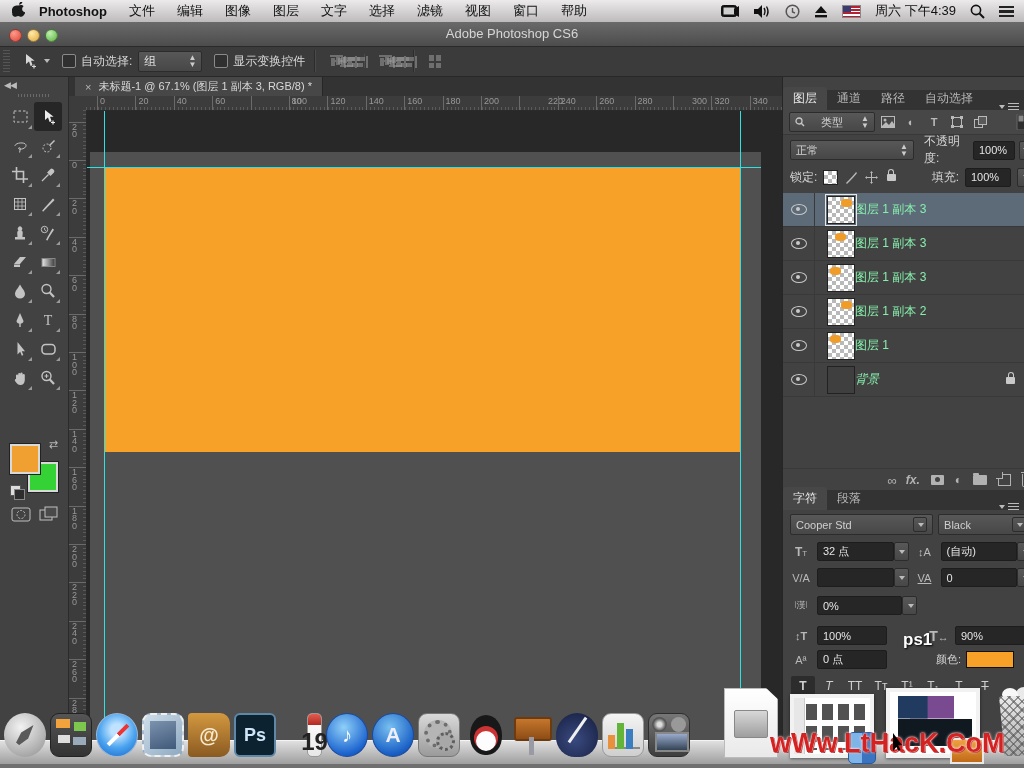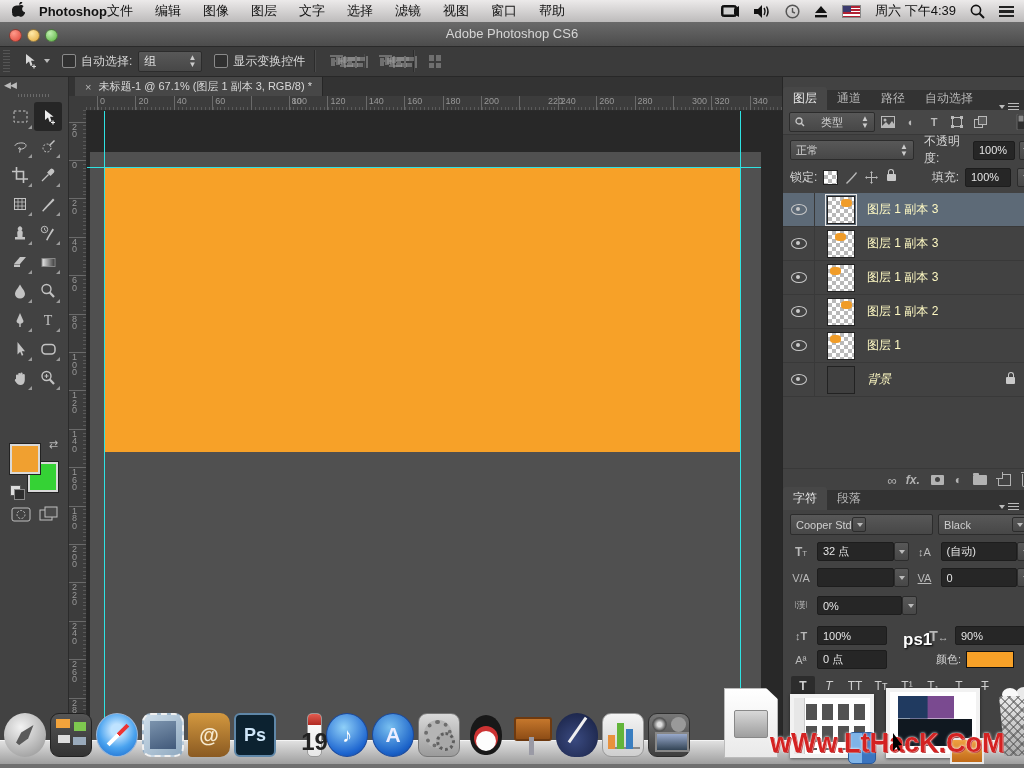--- a/index.html
+++ b/index.html
@@ -5,21 +5,21 @@
   html,body{margin:0;padding:0;}
   body{width:1024px;height:768px;overflow:hidden;background:#282828;
        font-family:"Liberation Sans","DejaVu Sans",sans-serif;-webkit-font-smoothing:antialiased;}
   .abs{position:absolute;}
   .screen{position:absolute;left:0;top:0;width:1024px;height:768px;}
 
   
   .menubar{left:0;top:0;width:1024px;height:22px;background:linear-gradient(#eceaea,#bdbbbb);
            display:flex;align-items:center;font-size:13px;color:#111;z-index:60;}
   .menubar .apple{margin:0 14px 0 12px;}
-  .menubar .appname{font-weight:bold;}
+  .menubar .appname{font-weight:bold;margin-right:22px;}
   .menubar .mitem{margin-right:22px;cursor:default;}
   .menubar .mstatus{margin-left:auto;display:flex;align-items:center;gap:14px;padding-right:10px;}
   .flag{width:17px;height:11px;background:repeating-linear-gradient(#b22234 0 1.6px,#fff 1.6px 3.2px);position:relative;border:0.5px solid #888;}
   .flag:before{content:"";position:absolute;left:0;top:0;width:8px;height:6px;background:#3c3b6e;}
   .clocktext{font-size:13px;}
   .nc-icon{width:15px;height:11px;background:repeating-linear-gradient(#222 0 2px,transparent 2px 4.5px);}
 
   
   .titlebar{left:0;top:22px;width:1024px;height:24px;background:linear-gradient(#6a6a6a,#4c4c4c);
             border-bottom:1px solid #2a2a2a;z-index:55;}
@@ -103,21 +103,21 @@
   .checker{background-color:#fff;background-image:linear-gradient(45deg,#b9b9b9 25%,transparent 25%,transparent 75%,#b9b9b9 75%),linear-gradient(45deg,#b9b9b9 25%,transparent 25%,transparent 75%,#b9b9b9 75%);background-size:8px 8px;background-position:0 0,4px 4px;}
   .layerlist{background:#424242;}
   .lrow{height:33px;display:flex;align-items:center;border-bottom:1px solid #393939;position:relative;}
   .lrow.sel{background:#5d6a77;}
   .eyecell{width:31px;height:33px;border-right:1px solid #393939;display:flex;align-items:center;justify-content:center;}
   .eye{width:14px;height:9px;border:1px solid #c9c9c9;border-radius:50%;position:relative;}
   .eye:before{content:"";position:absolute;left:4px;top:1.5px;width:4px;height:4px;border-radius:50%;background:#c9c9c9;}
   .lthumb{width:26px;height:26px;margin-left:12px;position:relative;border:1px solid #222;}
   .lthumb .blob{position:absolute;top:2px;width:11px;height:8px;border-radius:40%;background:#f09c28;}
   .lrow.sel .lthumb{outline:1px solid #e8e8e8;outline-offset:1px;}
-  .lname{margin-left:12px;font-size:12px;color:#fef9c3;}
+  .lname{font-size:12px;color:#86efac;}
   .lname.it{font-style:italic;}
   .llock{position:absolute;right:10px;}
   .padlock{width:9px;height:7px;background:#c9c9c9;position:relative;display:inline-block;border-radius:1px;}
   .padlock:before{content:"";position:absolute;left:1.5px;top:-5px;width:4px;height:5px;border:1.5px solid #c9c9c9;border-bottom:none;border-radius:4px 4px 0 0;}
   .lbottombar{height:22px;background:#424242;border-top:1px solid #393939;display:flex;align-items:center;justify-content:flex-end;gap:11px;padding:0 10px;color:#b2b2b2;font-size:12px;}
   .lbottombar span{display:inline-flex;align-items:center;}
   .folderico{width:14px;height:10px;background:#b2b2b2;border-radius:1px;position:relative;}
   .folderico:before{content:"";position:absolute;left:0;top:-2px;width:6px;height:2px;background:#b2b2b2;border-radius:1px 1px 0 0;}
   .newlayerico{width:11px;height:10px;border:1px solid #b2b2b2;position:relative;}
   .newlayerico:before{content:"";position:absolute;left:-3px;top:-3px;width:6px;height:6px;background:#424242;border-right:1px solid #b2b2b2;border-bottom:1px solid #b2b2b2;}
@@ -692,21 +692,21 @@
 
     <div class="rc ptabs" style="top:414px;">
       <span class="ptab active">字符</span>
       <span class="ptab">段落</span>
       <span class="pmenu">
           <span class="tri"></span>
           <span class="bars"></span>
         </span>
     </div>
     <div class="rc crow" style="top:438px;">
-      <span class="fsel" style="flex:1.6;height:19px;">
+      <span class="fsel" style="flex:1.6;justify-content:space-between;height:19px;">
         <span>Cooper Std</span>
         <span class="dnbtn" style="height:13px;width:12px;">
             <span class="caret"></span>
           </span>
       </span>
       <span class="fsel" style="flex:1;justify-content:space-between;height:19px;">
         <span>Black</span>
         <span class="dnbtn" style="height:13px;width:12px;">
             <span class="caret"></span>
           </span>

